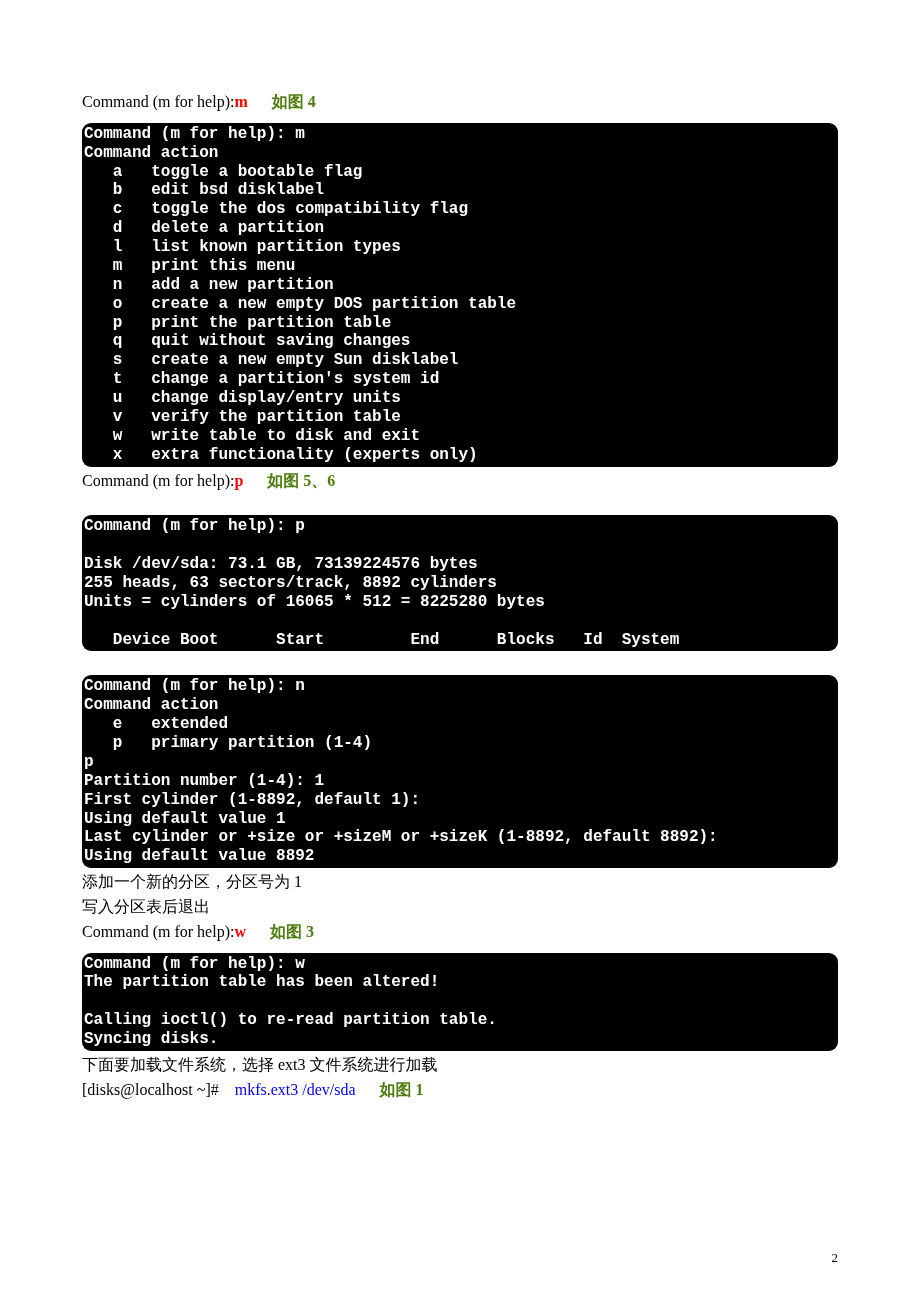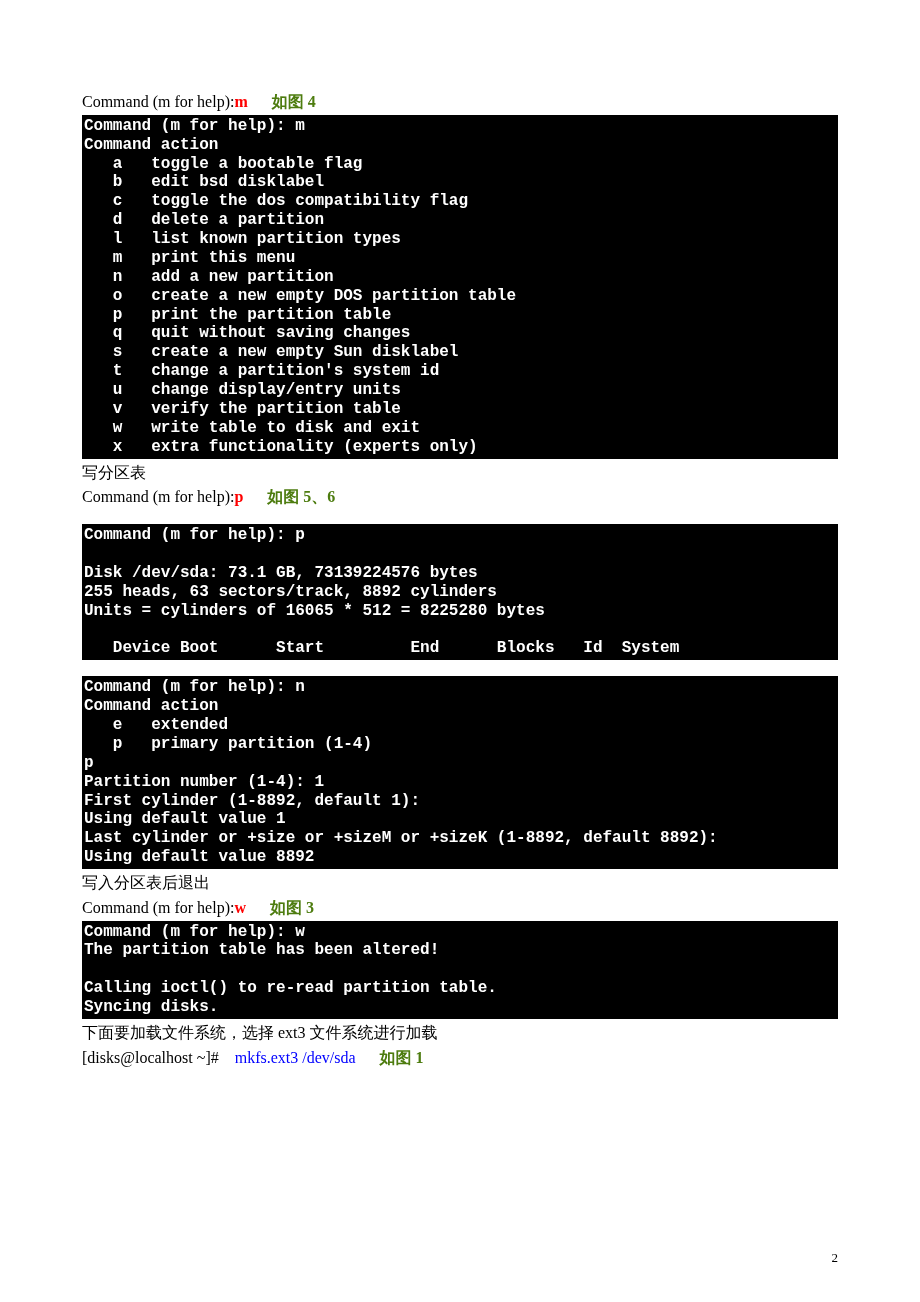--- a/index.html
+++ b/index.html
@@ -26,22 +26,23 @@
 .blue-cmd { color: #0000ff; padding-left: 16px; }
 .terminal {
   background: #000;
   color: #fff;
   font-family: "Courier New", monospace;
   font-size: 16px;
   font-weight: bold;
   line-height: 1.18;
   padding: 2px 0 2px 2px;
   white-space: pre;
-  margin-top: 0;
+  margin-top: 8px;
   margin-bottom: 2px;
+  border-radius: 9px;
 }
 .page-num {
   position: absolute;
   right: 82px;
   bottom: 36px;
   font-size: 13px;
   color: #000;
   font-family: "Times New Roman", serif;
 }
 .gap { height: 14px; }
@@ -67,21 +68,20 @@
    o   create a new empty DOS partition table
    p   print the partition table
    q   quit without saving changes
    s   create a new empty Sun disklabel
    t   change a partition's system id
    u   change display/entry units
    v   verify the partition table
    w   write table to disk and exit
    x   extra functionality (experts only)</div>
 
-  <p class="body-text">写分区表</p>
   <p class="body-text">
     <span>Command (m for help):</span><span class="cmd-red">p</span>&nbsp;&nbsp;&nbsp;&nbsp;&nbsp;&nbsp;<span class="fig-red">如图 5、6</span>
   </p>
 
   <div class="gap"></div>
 
   <div class="terminal">Command (m for help): p
 
 Disk /dev/sda: 73.1 GB, 73139224576 bytes
 255 heads, 63 sectors/track, 8892 cylinders
@@ -95,20 +95,21 @@
 Command action
    e   extended
    p   primary partition (1-4)
 p
 Partition number (1-4): 1
 First cylinder (1-8892, default 1):
 Using default value 1
 Last cylinder or +size or +sizeM or +sizeK (1-8892, default 8892):
 Using default value 8892</div>
 
+  <p class="body-text">添加一个新的分区，分区号为 1</p>
   <p class="body-text">写入分区表后退出</p>
   <p class="body-text">
     <span>Command (m for help):</span><span class="cmd-red">w</span>&nbsp;&nbsp;&nbsp;&nbsp;&nbsp;&nbsp;<span class="fig-red">如图 3</span>
   </p>
 
   <div class="terminal">Command (m for help): w
 The partition table has been altered!
 
 Calling ioctl() to re-read partition table.
 Syncing disks.</div>

